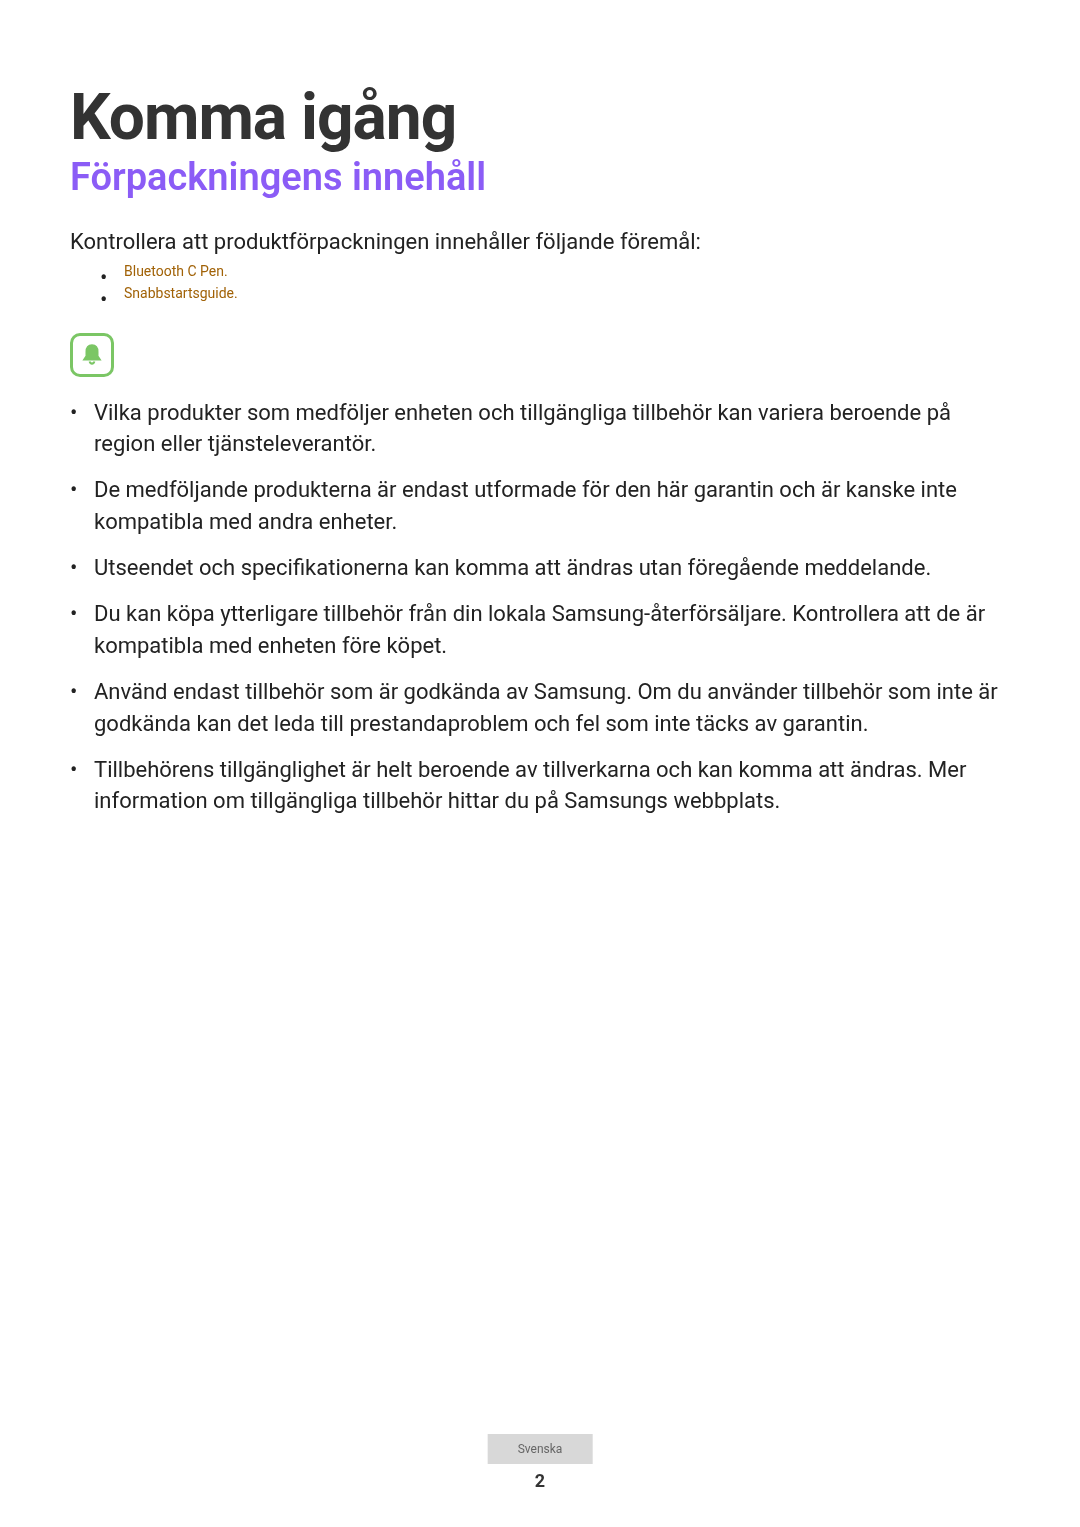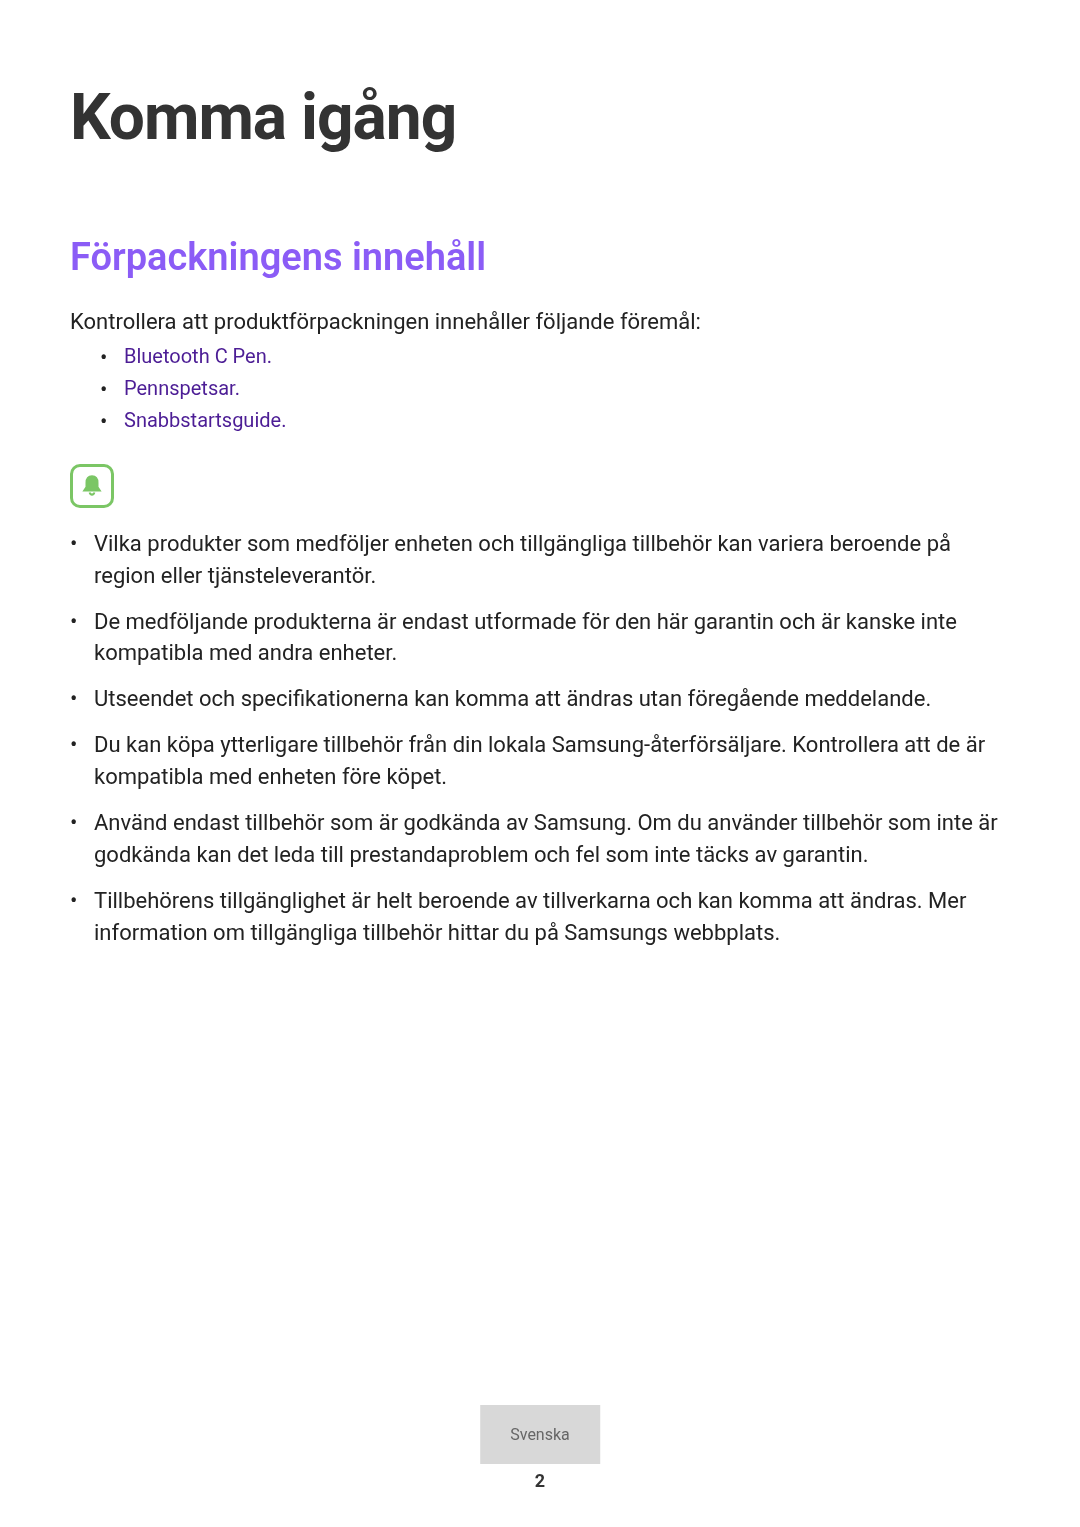--- a/index.html
+++ b/index.html
@@ -14,21 +14,20 @@
       background: #ffffff;
       font-family: -apple-system, BlinkMacSystemFont, "Segoe UI", Roboto, Helvetica, Arial, sans-serif;
       position: relative;
       padding: 80px 70px 40px 70px;
     }
     
     .main-heading {
       font-size: 64px;
       font-weight: 700;
       color: #333333;
-      margin-bottom: 80px;
       letter-spacing: -1px;
     }
     
     .section-heading {
       font-size: 38px;
       font-weight: 600;
       color: #8b5cf6;
       margin-bottom: 28px;
     }
     
@@ -39,22 +38,22 @@
       line-height: 1.4;
     }
     
     .simple-list {
       list-style: none;
       padding-left: 30px;
       margin-bottom: 24px;
     }
     
     .simple-list li {
-      font-size: 20px;
-      color: #4c1d95;
+      font-size: 14px;
+      color: #a16207;
       line-height: 1.6;
       position: relative;
       padding-left: 24px;
     }
     
     .simple-list li::before {
       content: "•";
       position: absolute;
       left: 0;
       font-size: 22px;
@@ -110,24 +109,24 @@
     
     .footer {
       position: absolute;
       bottom: 36px;
       left: 50%;
       transform: translateX(-50%);
       text-align: center;
     }
     
     .footer-lang {
-      font-size: 16px;
+      font-size: 12px;
       color: #666666;
       background: #d8d8d8;
-      padding: 20px 30px;
+      padding: 8px 30px;
       display: inline-block;
     }
     
     .footer-page {
       font-size: 18px;
       font-weight: 700;
       color: #333333;
       margin-top: 6px;
     }
   </style>
@@ -135,21 +134,20 @@
 <body>
 
 <h1 class="main-heading">Komma igång</h1>
 
 <h2 class="section-heading">Förpackningens innehåll</h2>
 
 <p class="intro-text">Kontrollera att produktförpackningen innehåller följande föremål:</p>
 
 <ul class="simple-list">
   <li>Bluetooth C Pen.</li>
-  <li>Pennspetsar.</li>
   <li>Snabbstartsguide.</li>
 </ul>
 
 <div class="note-block">
   <div class="note-icon">
     <svg viewBox="0 0 24 24" fill="none" stroke="#7bc665" stroke-width="2">
       <path d="M12 3 C9 3 7 5 7 9 L7 13 L5 16 L19 16 L17 13 L17 9 C17 5 15 3 12 3 Z" fill="#7bc665"></path>
       <path d="M10 18 C10 19 11 20 12 20 C13 20 14 19 14 18" stroke="#7bc665" fill="none"></path>
     </svg>
   </div>

